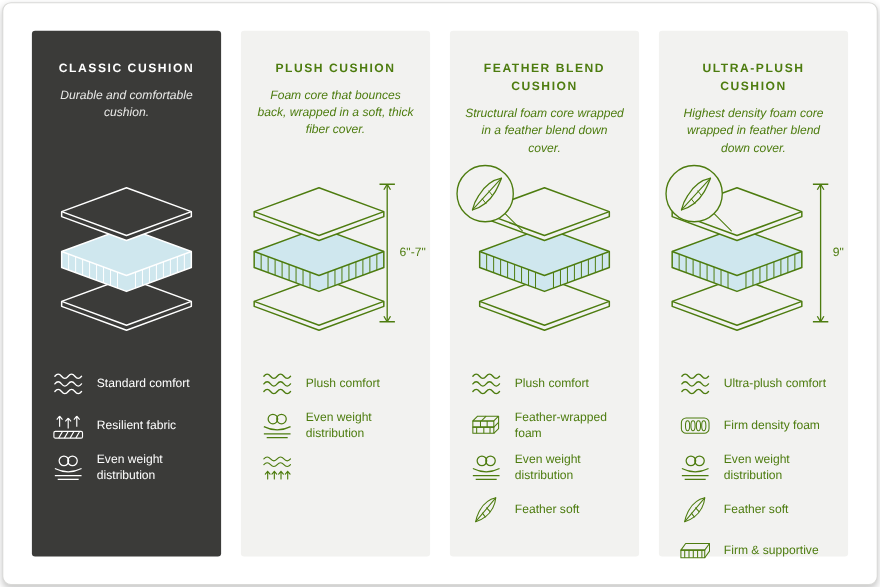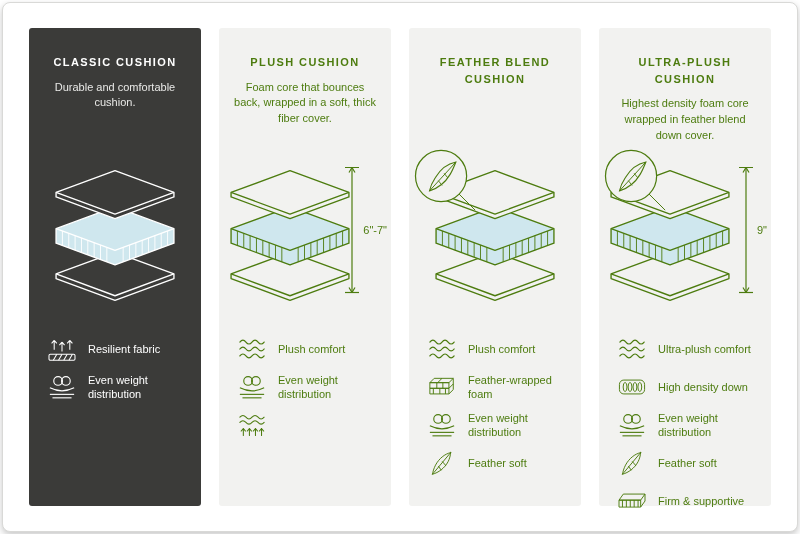--- a/index.html
+++ b/index.html
@@ -8,21 +8,21 @@
     position:absolute; left:2px; top:2px; width:796px; height:530px;
     background:#ffffff; border:1px solid #d9d9d7; border-radius:8px;
     box-shadow:0 3px 7px rgba(0,0,0,.22);
     padding:25px 26px; display:flex; gap:18px; overflow:hidden;
   }
   .col { flex:1 1 0; border-radius:3px; padding:26px 0 20px; height:100%; }
   .col-dark  { --panel-bg:#3b3b39; background:var(--panel-bg); color:#ffffff; }
   .col-light { --panel-bg:#f2f2f0; background:var(--panel-bg); color:#4d7c0f; }
   .col-head { min-height:92px; padding:0 13px; text-align:center; }
   .title { font-size:11px; font-weight:bold; letter-spacing:1.4px; line-height:1.5; }
-  .desc  { font-size:11px; line-height:1.45; margin-top:9px; }
+  .desc  { font-size:11px; line-height:1.45; margin-top:9px;font-style:italic; }
   .col-dark .desc { color:#e9e9e7; }
   .diagram { position:relative; height:150px; margin-top:14px;
              display:flex; align-items:center; justify-content:center; }
   .cushion { width:136px; height:136px; display:block; }
   .has-measure .cushion { margin-right:30px; }
   .badge { position:absolute; left:4px; top:-12px; width:66px; height:66px; }
   .measure { position:absolute; top:6px; right:4px; display:flex; align-items:center; gap:2px; }
   .measure-line { width:18px; height:128px; display:block; }
   .measure-label { font-size:11px; white-space:nowrap; }
   .features { list-style:none; margin-top:24px; padding:0 10px 0 17px; }
@@ -154,20 +154,28 @@
     </div>
     <div class="diagram">
       <svg class="cushion" viewBox="0 0 150 150">
           <use href="#sym-cushion"></use>
         </svg>
     </div>
     <ul class="features">
       <li class="feature">
         <span class="fi-box">
             <svg class="fi" viewBox="0 0 34 30">
+              <use href="#ic-waves"></use>
+            </svg>
+          </span>
+        <span class="f-label">Standard comfort</span>
+      </li>
+      <li class="feature">
+        <span class="fi-box">
+            <svg class="fi" viewBox="0 0 34 30">
               <use href="#ic-breathable"></use>
             </svg>
           </span>
         <span class="f-label">Resilient fabric</span>
       </li>
       <li class="feature">
         <span class="fi-box">
             <svg class="fi" viewBox="0 0 34 30">
               <use href="#ic-distribution"></use>
             </svg>
@@ -216,20 +224,21 @@
               <use href="#ic-resilient"></use>
             </svg>
           </span>
       </li>
     </ul>
   </section>
 
   <section class="col col-light">
     <div class="col-head">
       <h2 class="title">FEATHER BLEND CUSHION</h2>
+      <p class="desc">Structural foam core wrapped in a feather blend down cover.</p>
     </div>
     <div class="diagram">
       <svg class="cushion" viewBox="0 0 150 150">
           <use href="#sym-cushion"></use>
         </svg>
       <svg class="badge" viewBox="0 0 80 80">
           <use href="#sym-badge"></use>
         </svg>
     </div>
     <ul class="features">
@@ -295,21 +304,21 @@
             </svg>
           </span>
         <span class="f-label">Ultra-plush comfort</span>
       </li>
       <li class="feature">
         <span class="fi-box">
             <svg class="fi" viewBox="0 0 34 30">
               <use href="#ic-density"></use>
             </svg>
           </span>
-        <span class="f-label">High density down</span>
+        <span class="f-label">Firm density foam</span>
       </li>
       <li class="feature">
         <span class="fi-box">
             <svg class="fi" viewBox="0 0 34 30">
               <use href="#ic-distribution"></use>
             </svg>
           </span>
         <span class="f-label">Even weight distribution</span>
       </li>
       <li class="feature">

